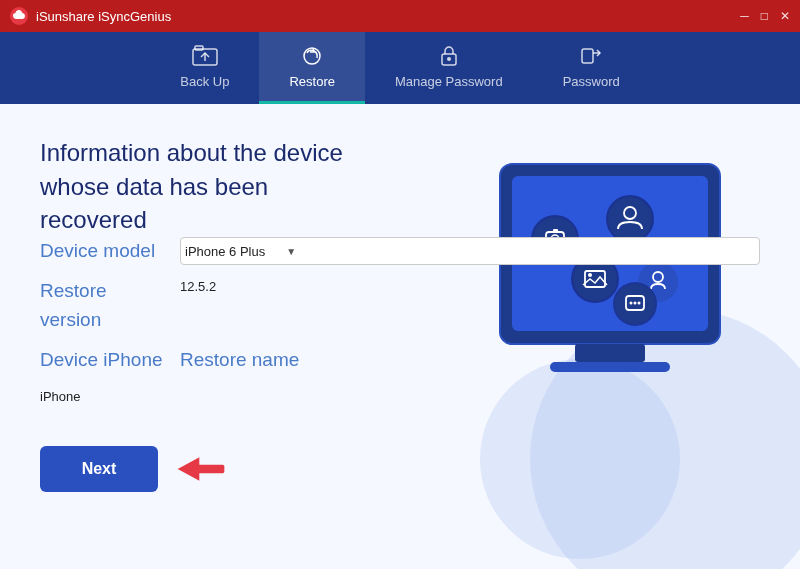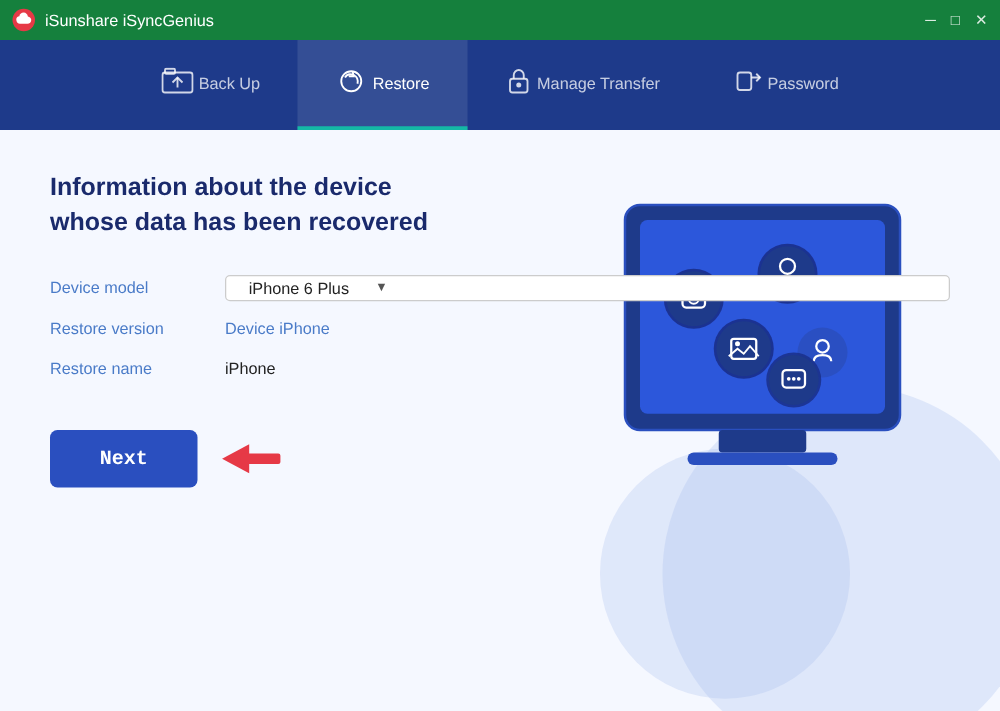--- a/index.html
+++ b/index.html
@@ -7,21 +7,21 @@
       width: 800px;
       height: 569px;
       font-family: 'Segoe UI', Arial, sans-serif;
       background: #f0f4fa;
       overflow: hidden;
       position: relative;
     }
 
     
     .titlebar {
-      background: #15803d;
+      background: #b91c1c;
       height: 32px;
       display: flex;
       align-items: center;
       justify-content: space-between;
       padding: 0 10px;
       color: white;
     }
     .titlebar-left {
       display: flex;
       align-items: center;
@@ -59,21 +59,21 @@
     .navbar {
       background: #1e3a8a;
       height: 72px;
       display: flex;
       align-items: center;
       justify-content: center;
       gap: 0;
     }
     .nav-item {
       display: flex;
-      flex-direction: row;
+      flex-direction: column;
       align-items: center;
       justify-content: center;
       padding: 22px 30px;
       color: rgba(255,255,255,0.75);
       cursor: pointer;
       font-size: 13px;
       gap: 4px;
       border-bottom: 3px solid transparent;
       transition: all 0.2s;
       height: 72px;
@@ -96,51 +96,50 @@
       padding: 32px 40px;
       overflow: hidden;
     }
 
     .info-section {
       position: relative;
       z-index: 2;
     }
 
     .main-title {
-      font-size: 20px;
-      font-weight: 700;
+      font-size: 24px;
+      font-weight: 400;
       color: #1a2a6c;
       line-height: 1.4;
-      margin-bottom: 28px;
       max-width: 320px;
     }
 
     .device-info {
       display: grid;
       grid-template-columns: 130px auto;
       gap: 12px 10px;
       margin-bottom: 40px;
     }
     .device-label {
-      font-size: 13px;
+      font-size: 19px;
       color: #4a7bc8;
       line-height: 1.5;
     }
     .device-value {
       font-size: 13px;
       color: #222;
       line-height: 1.5;
     }
     .select-wrapper {
       display: inline-flex;
       align-items: center;
       border: 1px solid #ccc;
       border-radius: 4px;
       background: white;
-      padding: 2px 18px;
+      padding: 2px 4px;
       gap: 21px;
       font-size: 13px;
       color: #222;
       cursor: pointer;
     }
     .select-wrapper .chevron {
       font-size: 10px;
       color: #555;
     }
 
@@ -152,21 +151,20 @@
       border-radius: 6px;
       padding: 0;
       width: 118px;
       height: 46px;
       font-size: 16px;
       font-weight: 600;
       cursor: pointer;
       display: inline-flex;
       align-items: center;
       justify-content: center;
-      font-family: Liberation Mono, monospace;
     }
 
     .next-row {
       display: flex;
       align-items: center;
       gap: 18px;
       margin-top: 10px;
     }
 
     
@@ -253,21 +251,21 @@
     <span>Restore</span>
   </div>
   <div class="nav-item">
     <span class="nav-icon">
       <svg width="22" height="22" viewBox="0 0 22 22" fill="none">
         <rect x="4" y="9" width="14" height="11" rx="2" stroke="rgba(255,255,255,0.8)" stroke-width="1.5" fill="none"></rect>
         <path d="M7 9 V6 C7 3.8 9 2 11 2 C13 2 15 3.8 15 6 V9" stroke="rgba(255,255,255,0.8)" stroke-width="1.5" fill="none"></path>
         <circle cx="11" cy="14" r="2" fill="rgba(255,255,255,0.8)"></circle>
       </svg>
     </span>
-    <span>Manage Transfer</span>
+    <span>Manage Password</span>
   </div>
   <div class="nav-item">
     <span class="nav-icon">
       <svg width="22" height="22" viewBox="0 0 22 22" fill="none">
         <rect x="2" y="4" width="11" height="14" rx="2" stroke="rgba(255,255,255,0.8)" stroke-width="1.5" fill="none"></rect>
         <line x1="13" y1="8" x2="20" y2="8" stroke="rgba(255,255,255,0.8)" stroke-width="1.5"></line>
         <polyline points="17,5 20,8 17,11" stroke="rgba(255,255,255,0.8)" stroke-width="1.5" fill="none"></polyline>
       </svg>
     </span>
     <span>Password</span>
@@ -328,20 +326,21 @@
 
     <div class="device-info">
 
       <span class="device-label">Device model</span>
       <div class="select-wrapper">
         <span>iPhone 6 Plus</span>
         <span class="chevron">▼</span>
       </div>
 
       <span class="device-label">Restore version</span>
+      <span class="device-value">12.5.2</span>
 
       <span class="device-label">Device iPhone</span>
 
       <span class="device-label">Restore name</span>
       <span class="device-value">iPhone</span>
     </div>
 
     <div class="next-row">
       <button class="btn-next">Next</button>
       <span class="arrow-icon">

